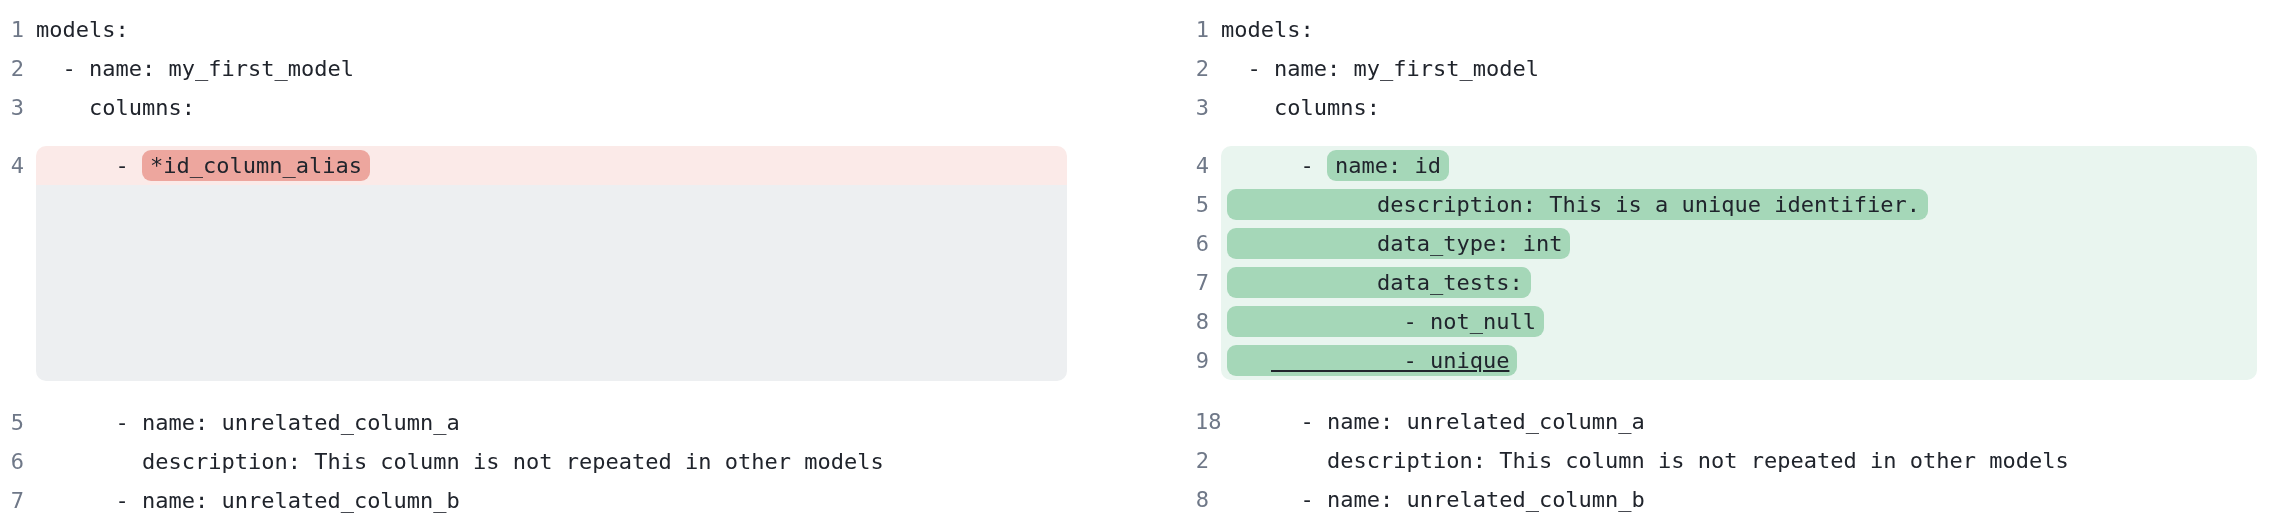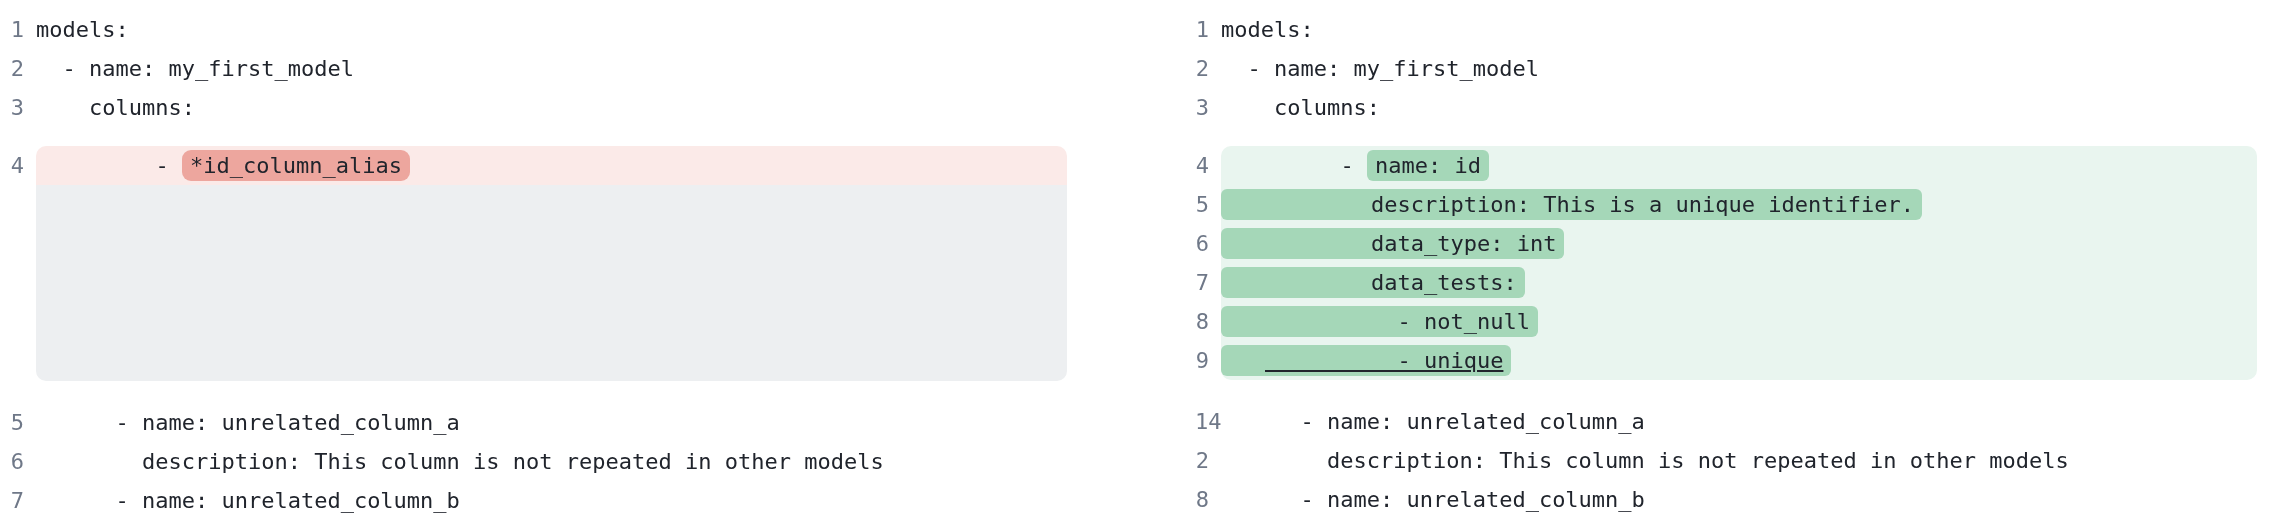--- a/index.html
+++ b/index.html
@@ -46,34 +46,34 @@
   .code{
     flex:1;
     white-space:pre;
     min-width:0;
   }
   
   .row.block-start{margin-top:19px;}
   .row.block-end{margin-bottom:22px;}
   .row.row-removed .code{background:var(--removed-row);}
   .row.row-added .code{background:var(--added-row);}
-  .row.block-start .code{border-radius:10px 10px 0 0;padding-left:40px;}
+  .row.block-start .code{border-radius:10px 10px 0 0;}
   .row.block-end .code{border-radius:0 0 10px 10px;text-decoration:underline;}
   .row.filler .code{
     background:var(--collapsed-bg);
     height:196px;
   }
   
   .mark{
     border-radius:9px;
     padding:3px 8px;
   }
   .mark.removed{background:var(--removed-hl);}
-  .mark.added{background:var(--added-hl);border-radius:6px;}
-  .mark.inset{padding-left:44px;}
+  .mark.added{background:var(--added-hl);}
+  .mark.inset{margin-left:6px;padding-left:44px;}
 </style>
 </head>
 <body>
 
 <div class="diff">
   <section class="panel before">
       <div class="row">
         <span class="num">1</span>
         <span class="code"><span>models:</span></span>
       </div>
@@ -137,21 +137,21 @@
       </div>
       <div class="row row-added">
         <span class="num">8</span>
         <span class="code"><span class="mark added inset">          - not_null</span></span>
       </div>
       <div class="row row-added block-end">
         <span class="num">9</span>
         <span class="code"><span class="mark added inset">          - unique</span></span>
       </div>
       <div class="row">
-        <span class="num">14</span>
+        <span class="num">18</span>
         <span class="code"><span>      - name: unrelated_column_a</span></span>
       </div>
       <div class="row">
         <span class="num">2</span>
         <span class="code"><span>        description: This column is not repeated in other models</span></span>
       </div>
       <div class="row">
         <span class="num">8</span>
         <span class="code"><span>      - name: unrelated_column_b</span></span>
       </div>

